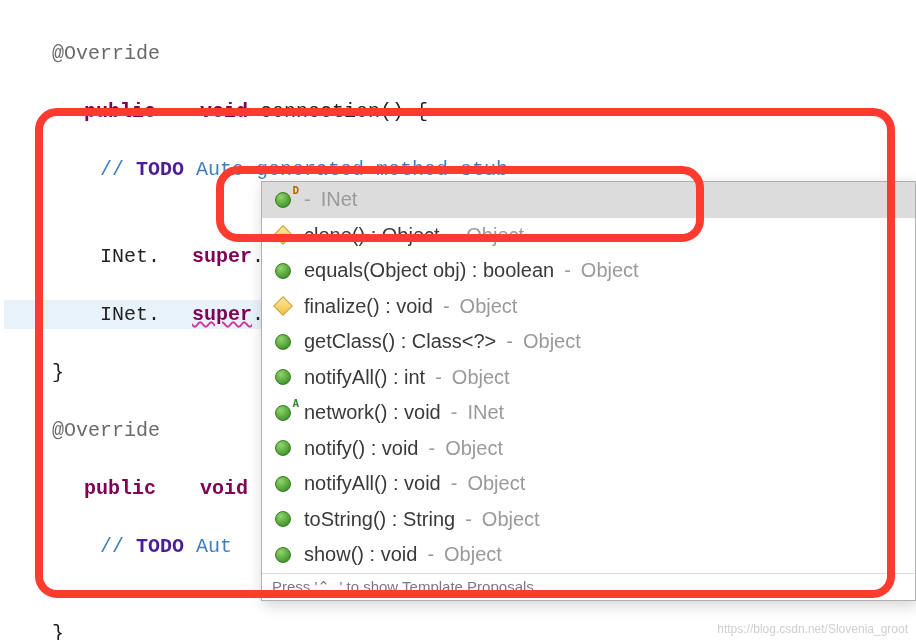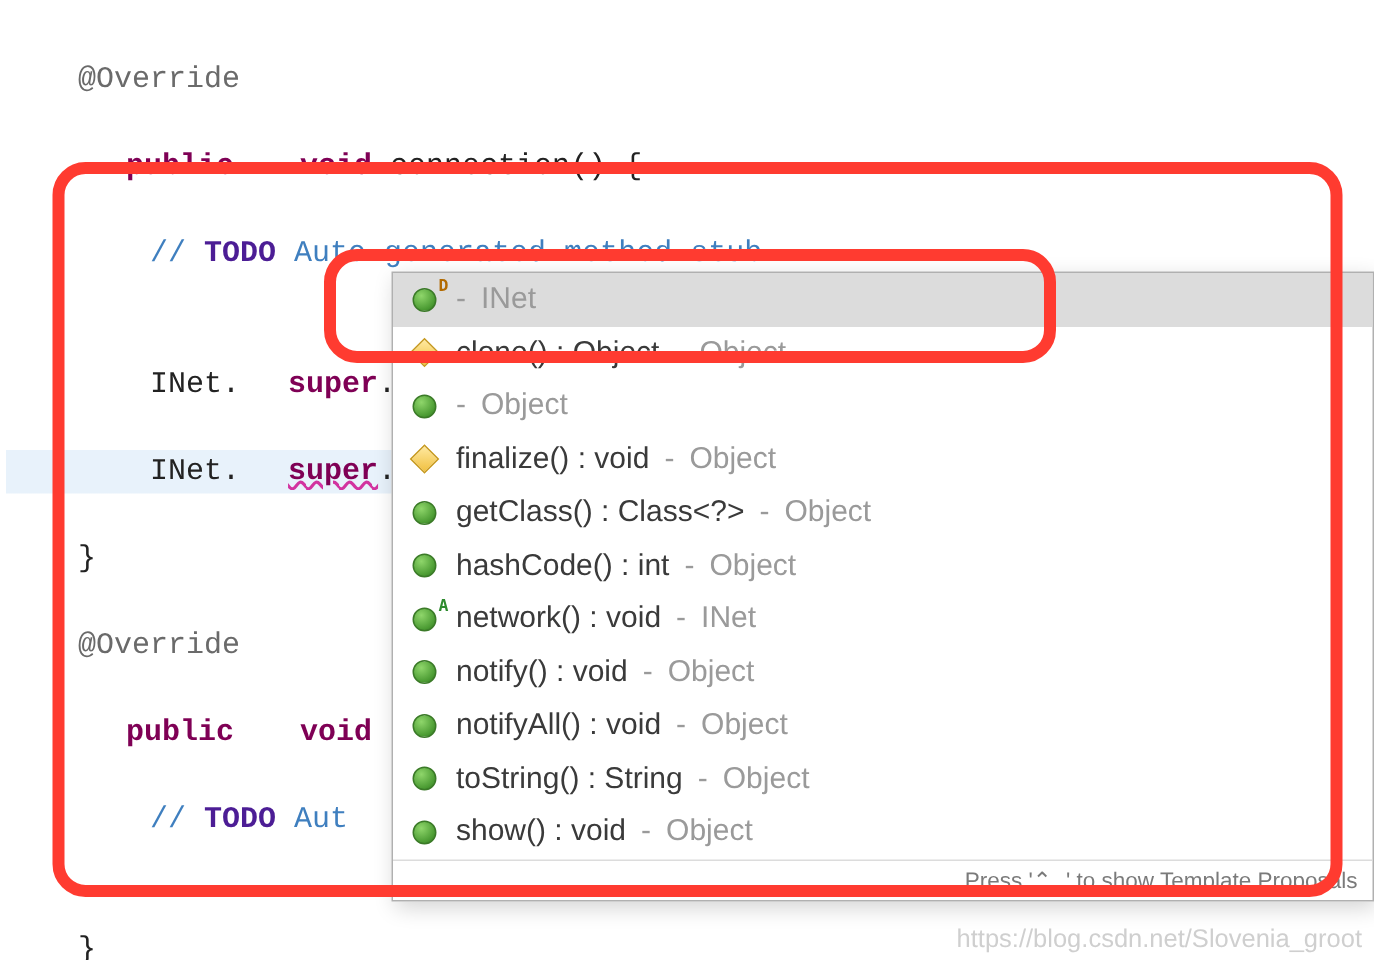--- a/index.html
+++ b/index.html
@@ -84,21 +84,20 @@
     top: -5px; right: -5px;
     font-size: 11px;
     font-weight: bold;
     font-family: Menlo, monospace;
   }
   .badge-D { color: #b26a00; }
   .badge-A { color: #2e8b2e; }
 
   .popup-footer {
     border-top: 1px solid #dcdcdc;
-    text-align: right;
     font-size: 15px;
     color: #7a7a7a;
     padding: 4px 10px;
     font-family: -apple-system, Arial, sans-serif;
     white-space: nowrap;
   }
 
   
   .red-rect {
     position: absolute;
@@ -106,21 +105,21 @@
     border-radius: 22px;
     pointer-events: none;
     z-index: 20;
   }
   .rect-big  { left: 35px;  top: 108px; width: 860px; height: 490px; }
   .rect-small{ left: 216px; top: 166px; width: 488px; height: 76px; }
 
   .watermark {
     position: absolute;
     right: 8px; bottom: 4px;
-    font-size: 17px;
+    font-size: 12px;
     color: #cfcfcf;
     font-family: -apple-system, Arial, sans-serif;
     z-index: 0;
   }
 </style>
 </head>
 <body>
 
 <div class="editor">
 <span class="line">    <span class="tok-annot">@Override</span></span>
@@ -154,20 +153,21 @@
           <div class="protected-diamond"></div>
         </div>
         <span class="sig">clone() : Object</span>
         <span class="src"> - </span>
         <span class="src">Object</span>
       </div>
       <div class="popup-row">
         <div class="icon-wrap">
           <div class="method-ball"></div>
         </div>
+        <span class="sig">equals(Object obj) : boolean</span>
         <span class="src"> - </span>
         <span class="src">Object</span>
       </div>
       <div class="popup-row">
         <div class="icon-wrap">
           <div class="protected-diamond"></div>
         </div>
         <span class="sig">finalize() : void</span>
         <span class="src"> - </span>
         <span class="src">Object</span>
@@ -177,21 +177,21 @@
           <div class="method-ball"></div>
         </div>
         <span class="sig">getClass() : Class&lt;?&gt;</span>
         <span class="src"> - </span>
         <span class="src">Object</span>
       </div>
       <div class="popup-row">
         <div class="icon-wrap">
           <div class="method-ball"></div>
         </div>
-        <span class="sig">hashCode() : int</span>
+        <span class="sig">notifyAll() : int</span>
         <span class="src"> - </span>
         <span class="src">Object</span>
       </div>
       <div class="popup-row">
         <div class="icon-wrap">
           <div class="method-ball"></div>
           <span class="badge badge-A">A</span>
         </div>
         <span class="sig">network() : void</span>
         <span class="src"> - </span>

